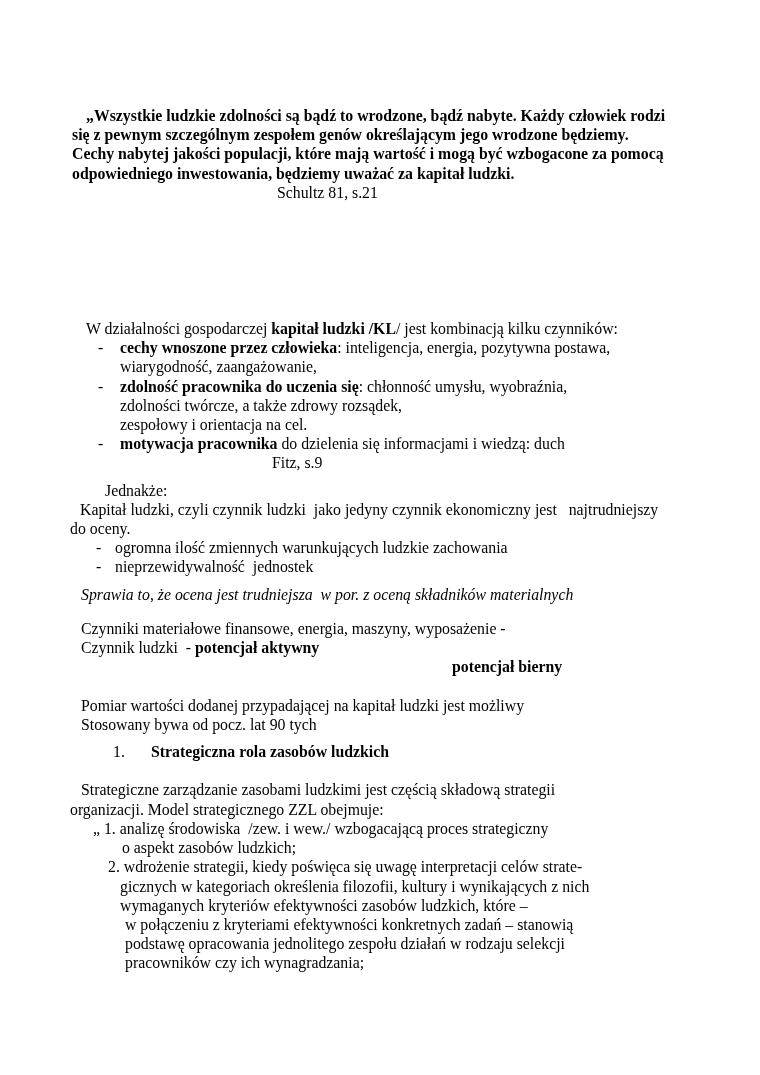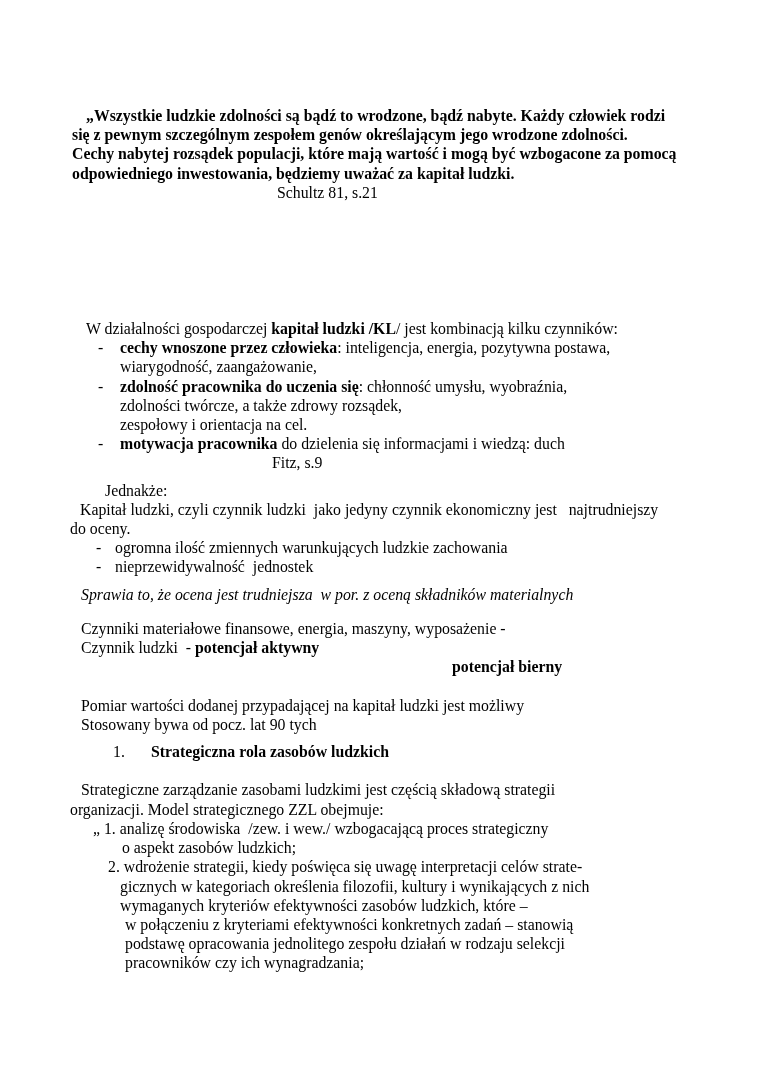--- a/index.html
+++ b/index.html
@@ -32,22 +32,22 @@
   .line strong { font-weight: bold; }
   .marker { display: inline-block; }
 </style>
 </head>
 <body>
 
 <div class="page">
   <div class="content">
       <div class="block" style="margin-top: 0px;">
         <div class="line" style="padding-left: 16px;"><strong>„Wszystkie ludzkie zdolności są bądź to wrodzone, bądź nabyte. Każdy człowiek rodzi</strong></div>
-        <div class="line" style="padding-left: 2px;"><strong>się z pewnym szczególnym zespołem genów określającym jego wrodzone zdolności.</strong></div>
-        <div class="line" style="padding-left: 2px;"><strong>Cechy nabytej rozsądek populacji, które mają wartość i mogą być wzbogacone za pomocą</strong></div>
+        <div class="line" style="padding-left: 2px;"><strong>się z pewnym szczególnym zespołem genów określającym jego wrodzone będziemy.</strong></div>
+        <div class="line" style="padding-left: 2px;"><strong>Cechy nabytej jakości populacji, które mają wartość i mogą być wzbogacone za pomocą</strong></div>
         <div class="line" style="padding-left: 2px;"><strong>odpowiedniego inwestowania, będziemy uważać za kapitał ludzki.</strong></div>
         <div class="line" style="padding-left: 207px;"><span>Schultz 81, s.21</span></div>
       </div>
       <div class="block" style="margin-top: 117px;">
         <div class="line" style="padding-left: 16px;"><span>W działalności gospodarczej </span><strong>kapitał ludzki /KL</strong><span>/ jest kombinacją kilku czynników:</span></div>
         <div class="line" style="padding-left: 28px;"><span class="marker" style="width: 22px;">-</span><strong>cechy wnoszone przez człowieka</strong><span>: inteligencja, energia, pozytywna postawa,</span></div>
         <div class="line" style="padding-left: 50px;"><span>wiarygodność, zaangażowanie,</span></div>
         <div class="line" style="padding-left: 28px;"><span class="marker" style="width: 22px;">-</span><strong>zdolność pracownika do uczenia się</strong><span>: chłonność umysłu, wyobraźnia,</span></div>
         <div class="line" style="padding-left: 50px;"><span>zdolności twórcze, a także zdrowy rozsądek,</span></div>
         <div class="line" style="padding-left: 50px;"><span>zespołowy i orientacja na cel.</span></div>

